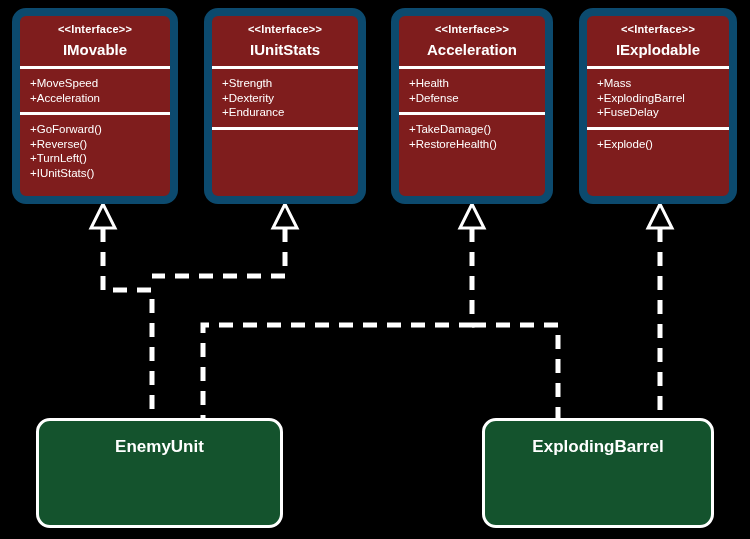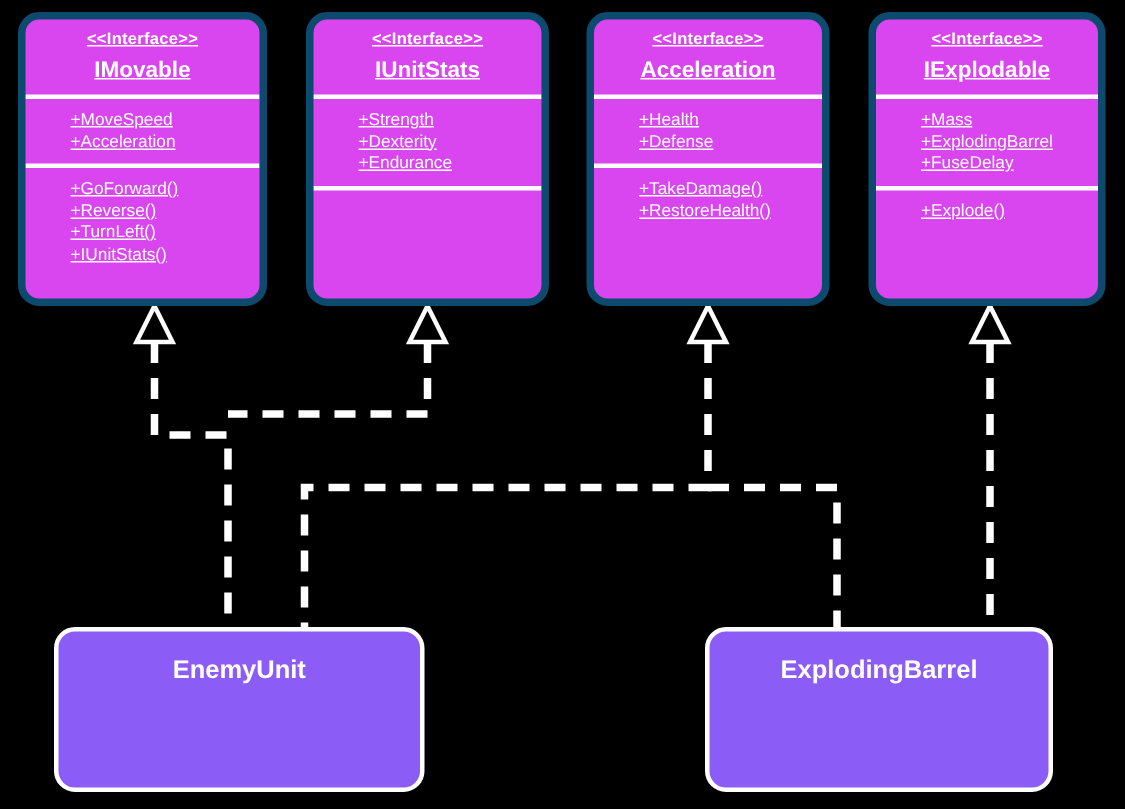--- a/index.html
+++ b/index.html
@@ -17,25 +17,24 @@
   }
   #diagram {
     position: absolute;
     left: 0; top: 0;
     width: 750px;
     height: 539px;
   }
   .uml-box {
     position: absolute;
     box-sizing: border-box;
-    border: 5px solid #0c4a6e;
+    border: 8px solid #0c4a6e;
     border-radius: 14px;
-    background: #d946ef;
+    background: #7f1d1d;
     overflow: hidden;
-    text-decoration: underline;
   }
   .uml-header {
     text-align: center;
     padding: 6px 4px 7px 4px;
   }
   .stereotype {
     font-size: 11px;
     font-weight: bold;
     letter-spacing: 0.2px;
     line-height: 14px;
@@ -46,33 +45,32 @@
     line-height: 19px;
     margin-top: 4px;
   }
   .divider {
     height: 3px;
     background: #ffffff;
     width: 100%;
   }
   .members {
     padding: 7px 0 7px 10px;
-    margin-left: 20px;
   }
   .member {
     font-size: 11.5px;
     line-height: 14.5px;
     white-space: nowrap;
   }
   .concrete-box {
     position: absolute;
     box-sizing: border-box;
     border: 3px solid #ffffff;
     border-radius: 14px;
-    background: #8b5cf6;
+    background: #14532d;
   }
   .concrete-name {
     text-align: center;
     font-size: 17px;
     font-weight: bold;
     margin-top: 16px;
   }
   svg.lines {
     position: absolute;
     left: 0; top: 0;
@@ -175,17 +173,17 @@
     <div class="divider"></div>
     <div class="members">
       <div class="member">+Explode()</div>
     </div>
   </div>
 
   <div class="concrete-box" style="left:36px; top:418px; width:247px; height:110px;">
     <div class="concrete-name">EnemyUnit</div>
   </div>
 
-  <div class="concrete-box" style="left:470px; top:418px; width:232px; height:110px;">
+  <div class="concrete-box" style="left:482px; top:418px; width:232px; height:110px;">
     <div class="concrete-name">ExplodingBarrel</div>
   </div>
 
 </div>
 
 </body></html>

